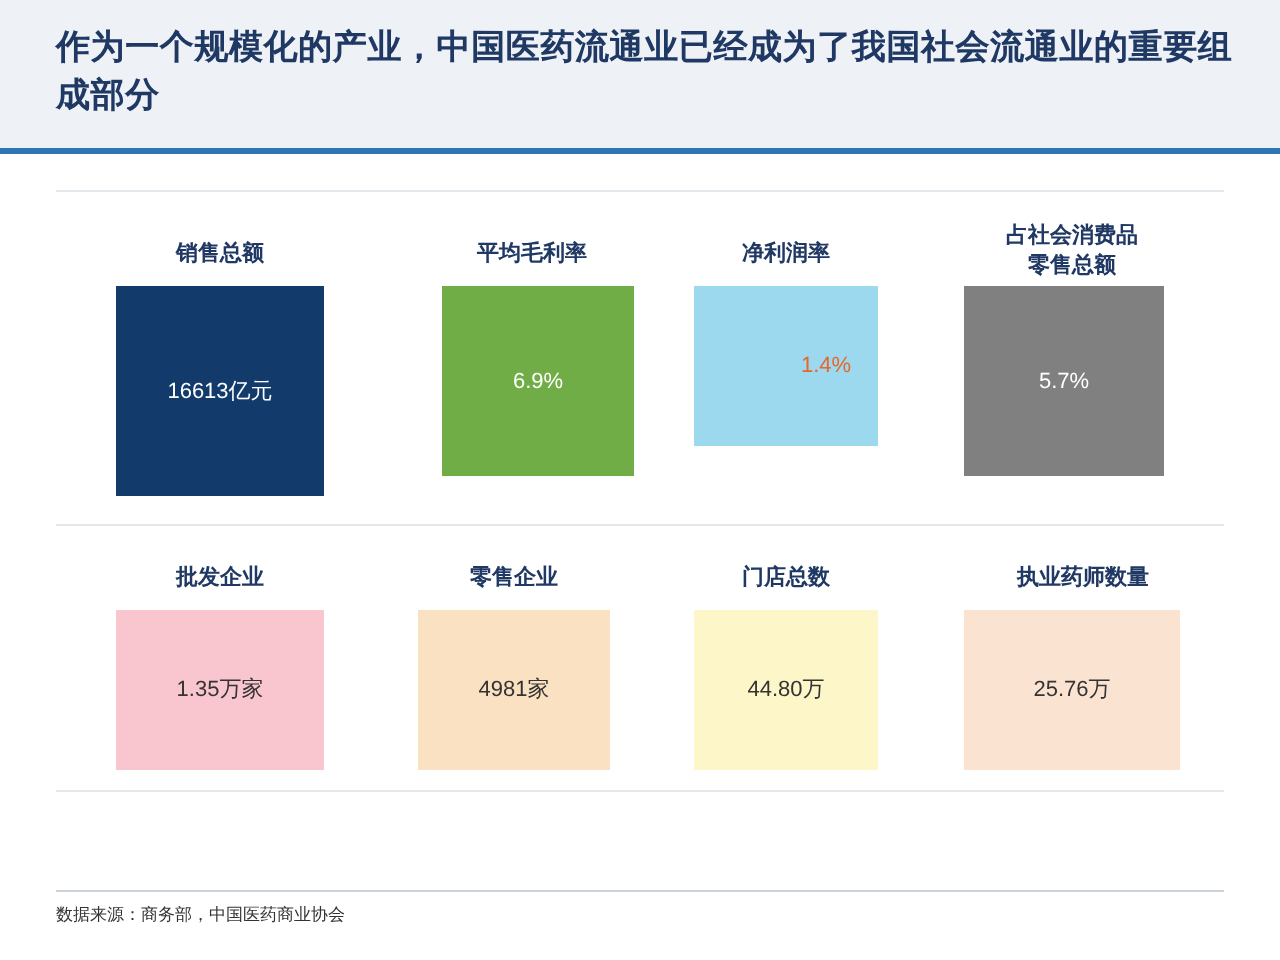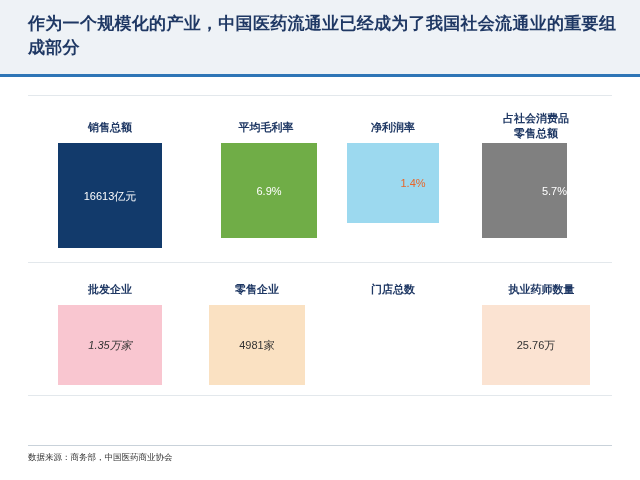--- a/index.html
+++ b/index.html
@@ -93,41 +93,44 @@
   <div class="cell" style="left:347px;top:43px;width:92px;height:130px;">
     <div class="cell-label">净利润率</div>
     <div class="cell-box" style="top:23px;width:92px;height:80px;background:#9cd9ef;">
       <span class="cell-value" style="color:#e8662a;margin-left:40px;">1.4%</span>
     </div>
   </div>
 
   <div class="cell" style="left:482px;top:34px;width:108px;height:140px;">
     <div class="cell-label" style="white-space:pre-line;">占社会消费品
 零售总额</div>
-    <div class="cell-box" style="top:32px;width:85px;height:95px;background:#808080;justify-content:flex-end;">
+    <div class="cell-box" style="top:32px;width:100px;height:95px;background:#808080;">
       <span class="cell-value" style="color:#ffffff;">5.7%</span>
     </div>
   </div>
 
   <div class="cell" style="left:58px;top:205px;width:104px;height:105px;">
     <div class="cell-label">批发企业</div>
-    <div class="cell-box" style="top:23px;width:104px;height:80px;background:#f9c6d0;font-style:italic;">
+    <div class="cell-box" style="top:23px;width:104px;height:80px;background:#f9c6d0;">
       <span class="cell-value" style="color:#333333;">1.35万家</span>
     </div>
   </div>
 
   <div class="cell" style="left:209px;top:205px;width:96px;height:105px;">
     <div class="cell-label">零售企业</div>
     <div class="cell-box" style="top:23px;width:96px;height:80px;background:#fae1c2;align-items:center;">
       <span class="cell-value" style="color:#333333;">4981家</span>
     </div>
   </div>
 
   <div class="cell" style="left:347px;top:205px;width:92px;height:105px;">
     <div class="cell-label">门店总数</div>
+    <div class="cell-box" style="top:23px;width:92px;height:80px;background:#fdf6c8;">
+      <span class="cell-value" style="color:#333333;">44.80万</span>
+    </div>
   </div>
 
   <div class="cell" style="left:482px;top:205px;width:108px;height:105px;padding-left:11px;">
     <div class="cell-label">执业药师数量</div>
     <div class="cell-box" style="top:23px;width:108px;height:80px;background:#fbe3d2;">
       <span class="cell-value" style="color:#333333;">25.76万</span>
     </div>
   </div>
 
 </div>

